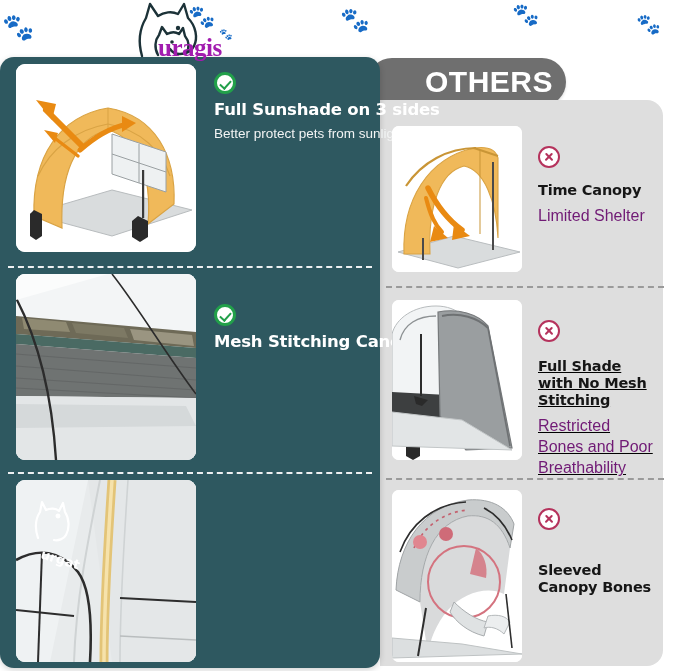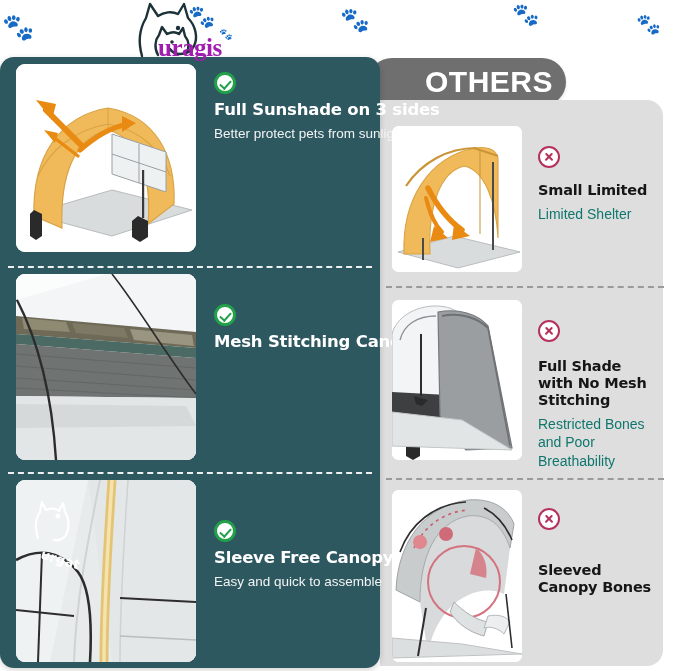--- a/index.html
+++ b/index.html
@@ -163,23 +163,23 @@
   .other-row .title {
     font-size: 14.5px;
     font-weight: 700;
     margin: 4px 0 6px 0;
     line-height: 1.17;
     color: #161616;
     letter-spacing: -0.2px;
     font-family: "DejaVu Sans", sans-serif;
   }
   .other-row .sub {
-    font-size: 14px;
+    font-size: 16px;
     line-height: 1.33;
-    color: #0f766e;
+    color: #701a75;
   }
 
   
   .icon-check, .icon-cross {
     display: block;
     width: 22px;
     height: 22px;
     border-radius: 50%;
     position: relative;
   }
@@ -323,21 +323,21 @@
         <polygon points="62,98 78,110 60,114"></polygon>
         <path d="M34,72 C38,88 42,98 50,106" stroke="#e98a12" stroke-width="4" fill="none" stroke-linecap="round"></path>
         <polygon points="42,100 56,112 38,116"></polygon>
       </g>
       <rect x="100" y="36" width="2" height="88" fill="#4a4a4a"></rect>
       <rect x="30" y="112" width="2" height="22" fill="#4a4a4a"></rect>
     </svg>
   </div>
   <div class="txt">
     <span class="icon-cross" style="margin-top:14px;"></span>
-    <div class="title" style="margin-top:14px;">Small Limited</div>
+    <div class="title" style="margin-top:14px;">Time Canopy</div>
     <div class="sub">Limited Shelter</div>
   </div>
 </div>
 
 <div class="divider-left" style="top:266px;"></div>
 <div class="divider-right" style="top:286px;"></div>
 
 <div class="row brand-row" style="top:274px; height:190px; padding-left:8px; padding-right:8px; box-sizing:border-box;">
   <div class="thumb" style="height:186px;">
     <svg viewBox="0 0 180 186">
@@ -361,21 +361,21 @@
       <path d="M96,0 C120,30 150,80 180,120" fill="none" stroke="#2c2c2c" stroke-width="1.6"></path>
       <polygon points="0,0 92,0 0,26" fill="#fbfcfc"></polygon>
     </svg>
   </div>
   <div class="txt">
     <span class="icon-check" style="margin-top:22px;"></span>
     <div class="title">Mesh Stitching Canopy</div>
   </div>
 </div>
 
-<div class="row other-row" style="top:300px; height:164px; padding-left:392px; padding-right:10px; box-sizing:border-box;">
+<div class="row other-row" style="top:300px; height:164px; padding-left:392px; padding-right:10px; box-sizing:border-box;text-decoration:underline;">
   <div class="thumb" style="height:160px;">
     <svg viewBox="0 0 130 160">
       <rect width="130" height="160" fill="#ffffff"></rect>
       <path d="M0,34 C4,18 22,6 44,6 C66,6 80,20 82,40 L82,110 L0,104 Z" fill="#f2f4f5" stroke="#b7bbbd" stroke-width="1"></path>
       <path d="M8,40 C12,24 26,16 44,16" fill="none" stroke="#8d9193" stroke-width="1.4"></path>
       <polygon points="0,92 74,96 74,126 0,122" fill="#3d3f40"></polygon>
       <path d="M46,12 C66,8 86,14 96,26 L120,148 L74,150 L48,116 Z" fill="#9a9ea0" stroke="#76797b" stroke-width="1.2"></path>
       <path d="M50,16 C68,12 86,18 96,28" fill="none" stroke="#6e7173" stroke-width="2"></path>
       <path d="M96,28 L118,146" fill="none" stroke="#6e7173" stroke-width="1.6"></path>
       <path d="M48,116 L74,150" fill="none" stroke="#7b7e80" stroke-width="1.2"></path>
@@ -411,25 +411,20 @@
       <line x1="104" y1="118" x2="180" y2="122" stroke="#2d2d2d" stroke-width="2"></line>
       <line x1="104" y1="156" x2="180" y2="160" stroke="#b9bdbe" stroke-width="1.6"></line>
       <g fill="none" stroke="#ffffff" stroke-width="2.2" stroke-linejoin="round" stroke-linecap="round">
         <path d="M22,58 C18,46 20,38 24,32 L26,22 L30,30 C34,28 40,28 43,31 L47,23 L49,32
                  C53,38 54,48 50,55 C48,59 42,61 38,60"></path>
         <circle cx="42" cy="36" r="1.4" fill="#ffffff"></circle>
       </g>
       <text x="24" y="78" font-family="DejaVu Sans, sans-serif" font-size="13" font-weight="700" fill="#ffffff" transform="rotate(17 24 78)">urgat</text>
     </svg>
   </div>
-  <div class="txt">
-    <span class="icon-check" style="margin-top:32px;"></span>
-    <div class="title">Sleeve Free Canopy</div>
-    <div class="sub">Easy and quick to assemble</div>
-  </div>
 </div>
 
 <div class="row other-row" style="top:490px; height:176px; padding-left:392px; padding-right:10px; box-sizing:border-box;">
   <div class="thumb" style="height:172px;">
     <svg viewBox="0 0 130 172">
       <rect width="130" height="172" fill="#ffffff"></rect>
       <path d="M4,100 C6,52 32,16 76,10 C100,8 116,18 122,34 L118,58
                C110,34 96,24 76,26 C44,32 28,66 28,112 Z" fill="#c9cccd" stroke="#9fa3a5" stroke-width="1"></path>
       <path d="M28,112 C28,66 44,32 76,26 C96,24 110,34 118,58 L112,104
                C96,96 72,102 56,120 C44,134 38,150 36,164 Z" fill="#b9bcbe" opacity=".55"></path>

